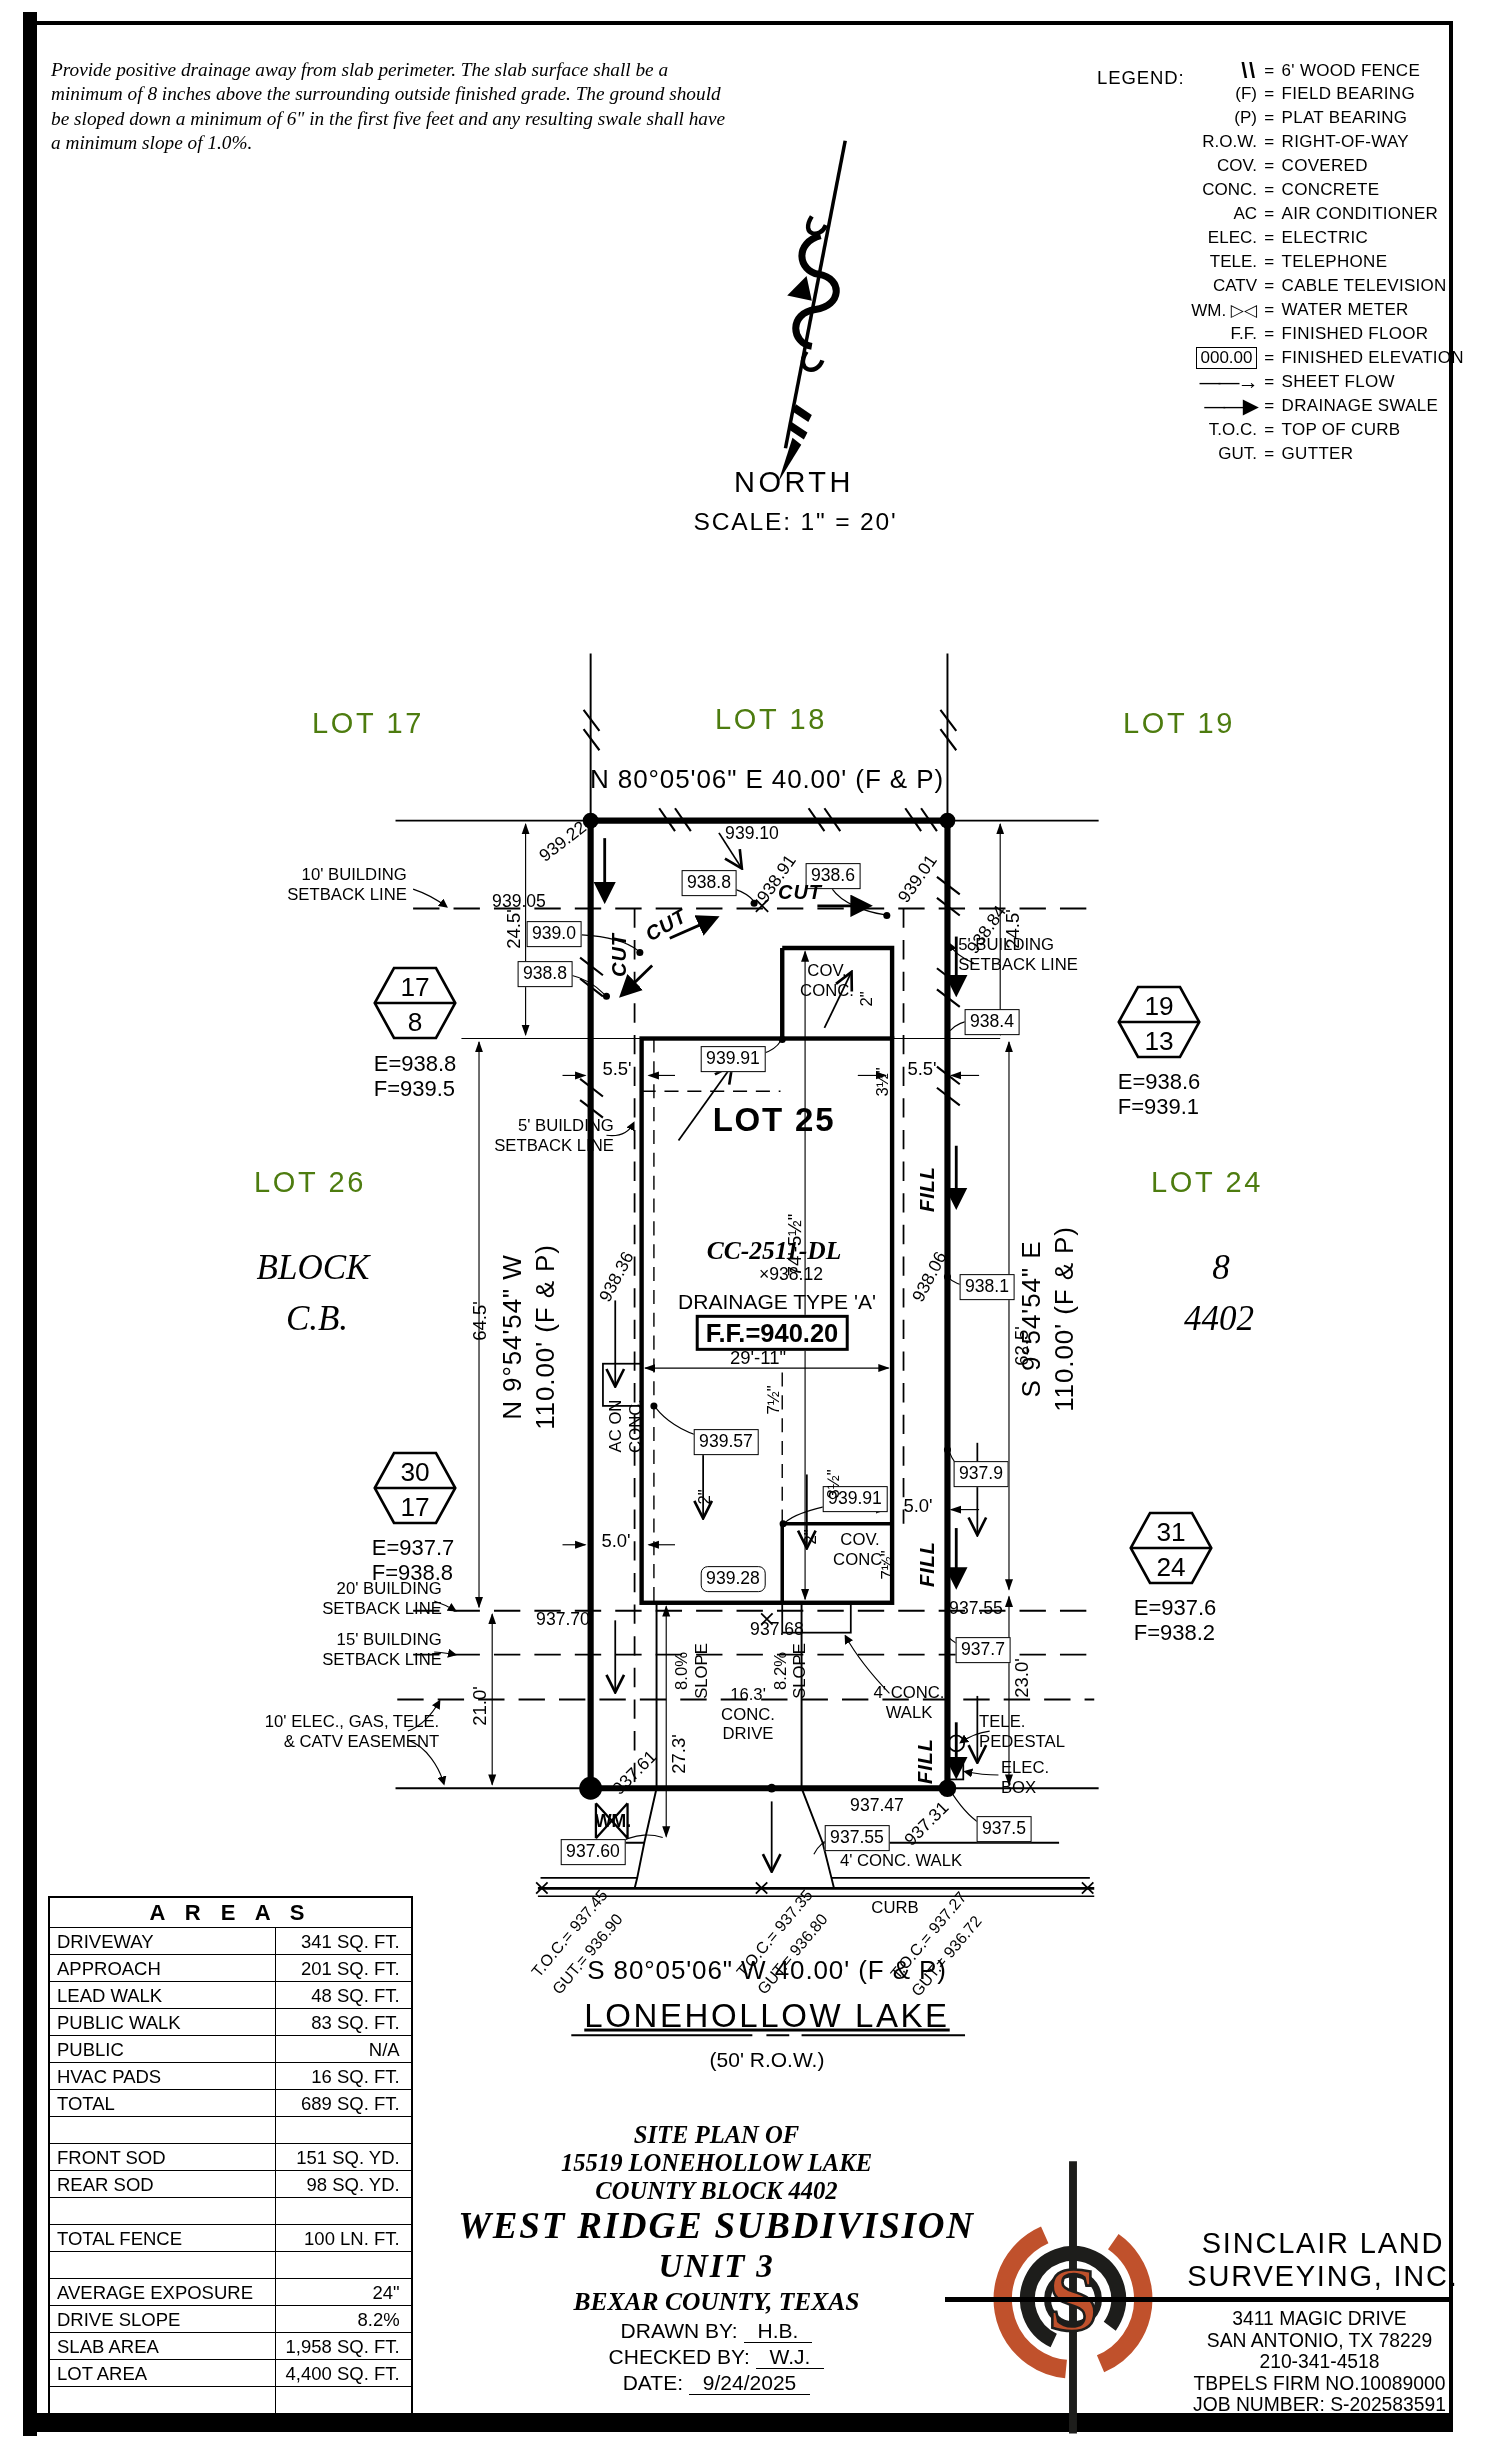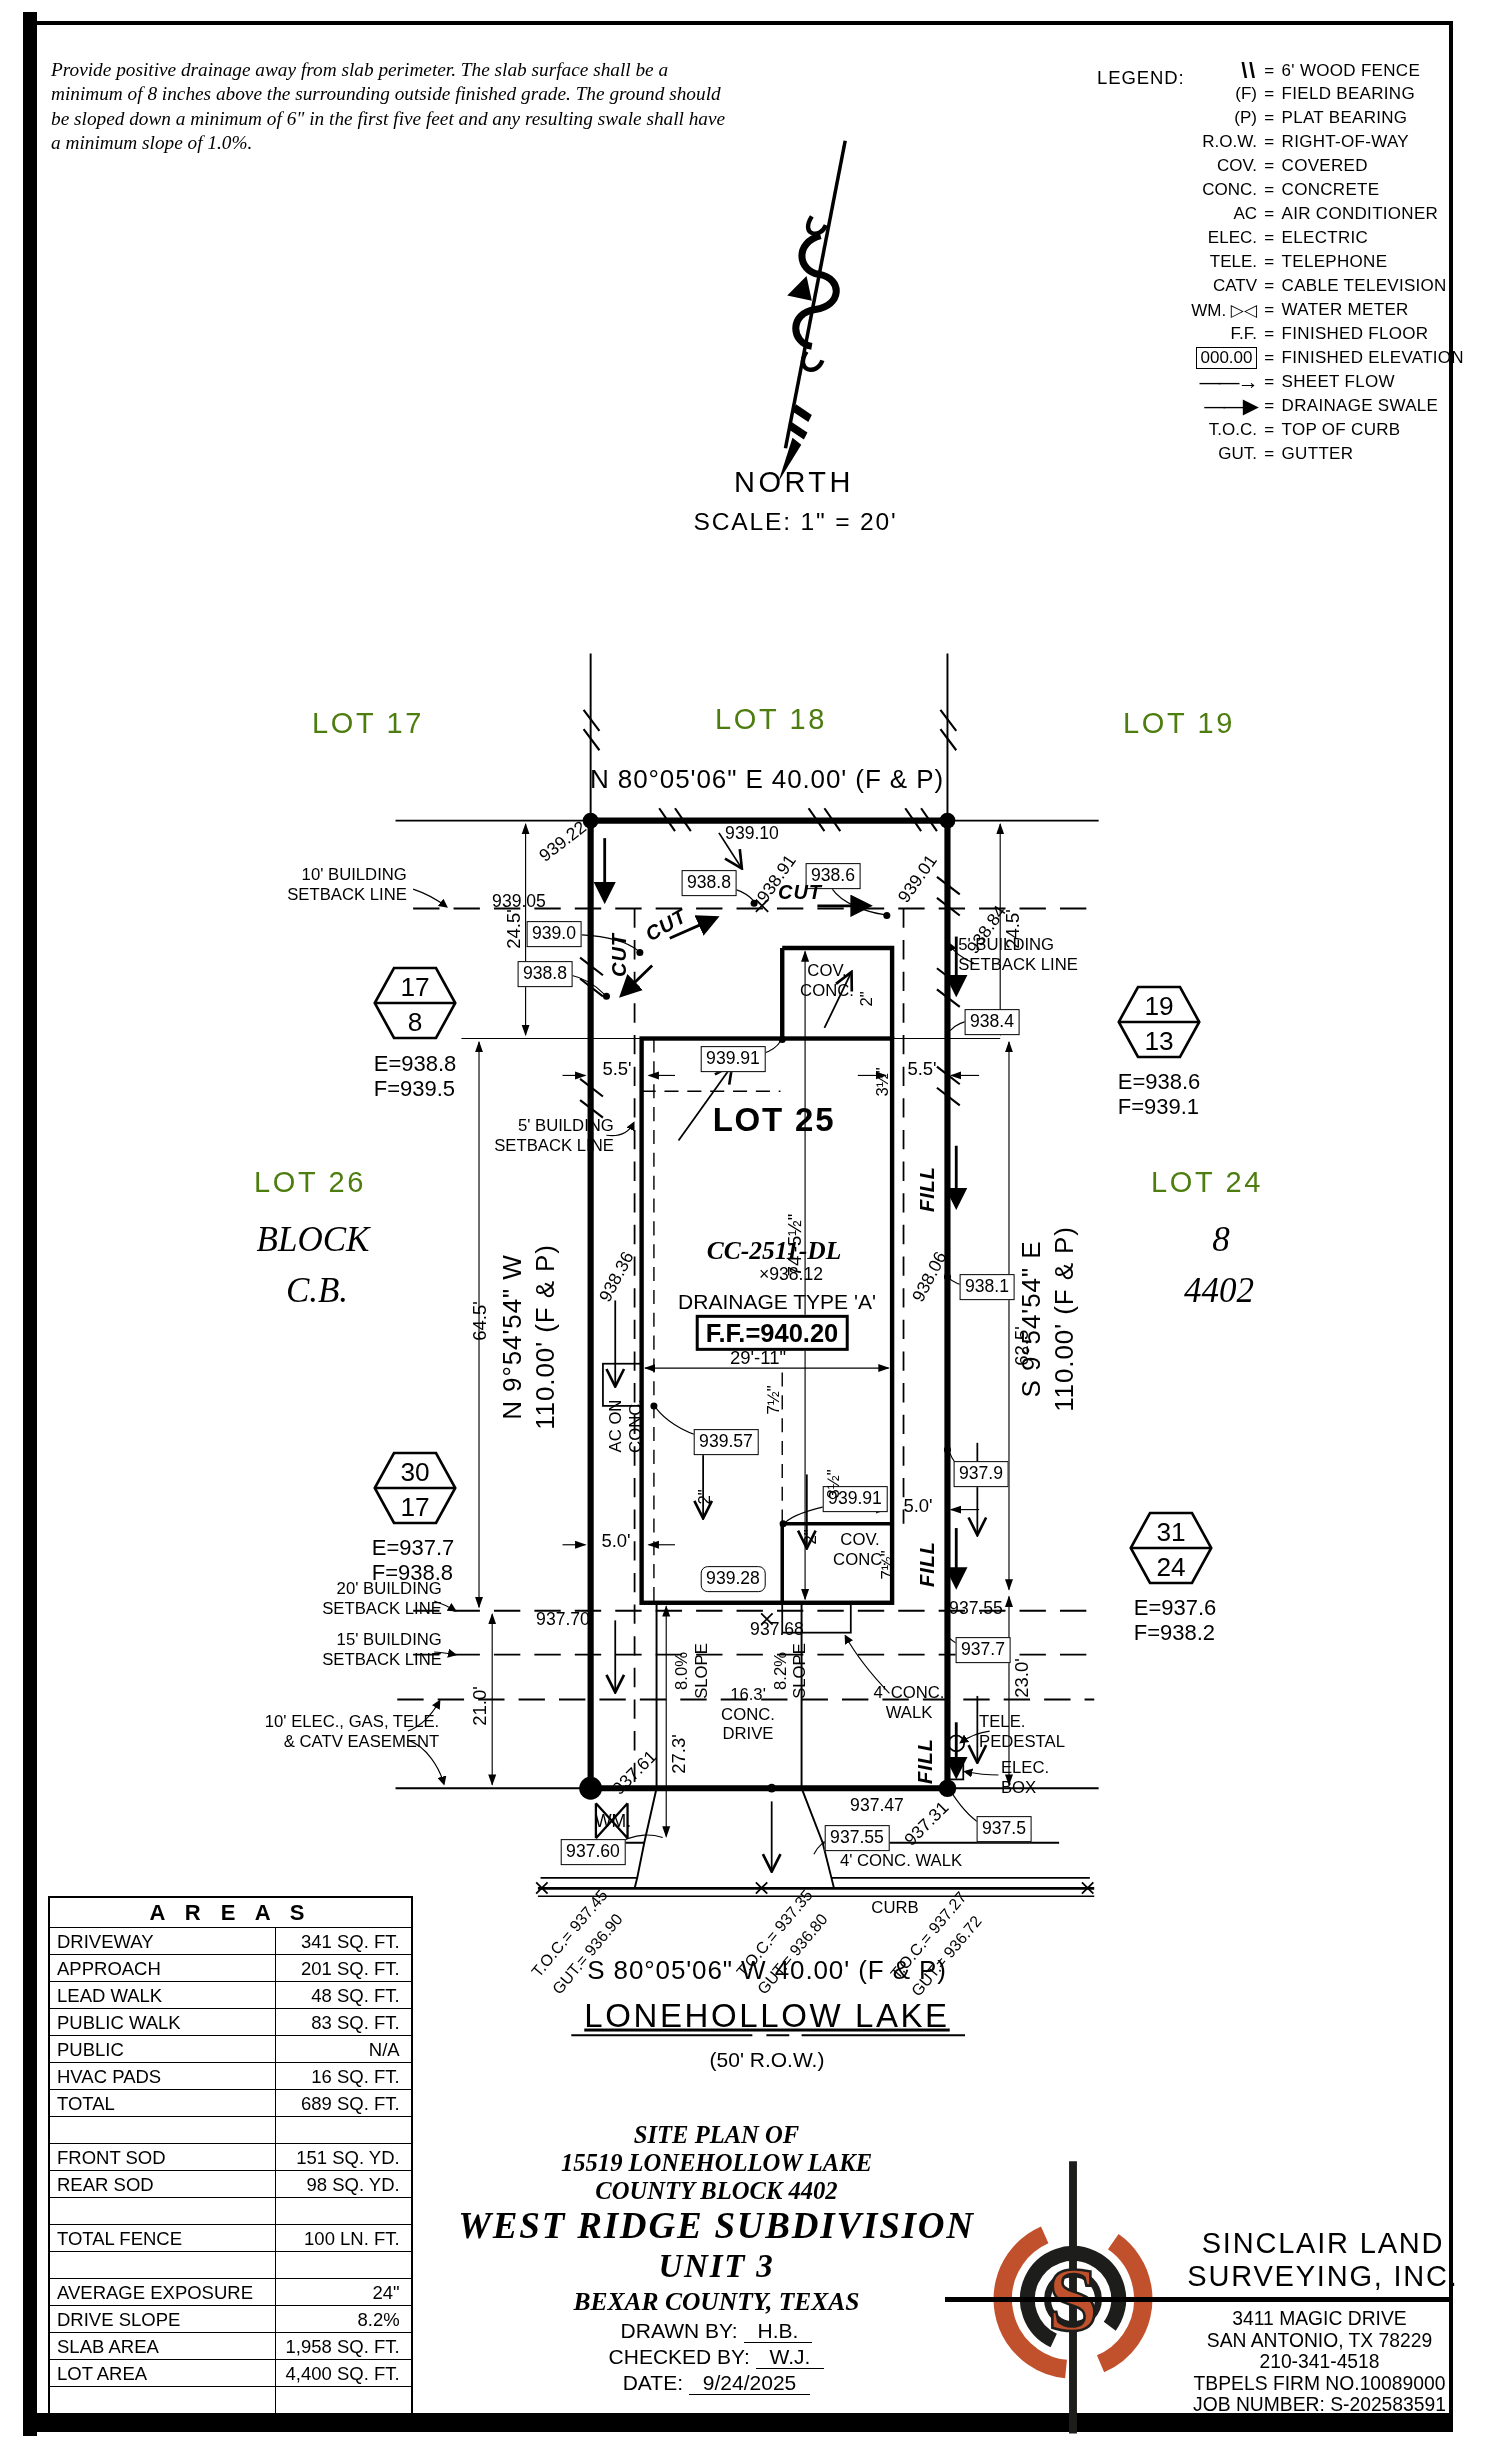--- a/index.html
+++ b/index.html
@@ -23,33 +23,33 @@
   .lg-desc{text-align:left;white-space:nowrap;letter-spacing:0.3px;}
   .lg-row.fence .lg-sym{font-size:22px;font-weight:600;letter-spacing:1.8px;}
   .lg-row.boxed .lg-sym{justify-self:end;border:1.8px solid #000;padding:0 3.5px;}
   .lg-row.flow .lg-sym,.lg-row.swale .lg-sym{font-size:21px;letter-spacing:-1.8px;}
   
   .plab{position:absolute;font-size:17.6px;line-height:1.12;white-space:pre-line;text-align:center;transform:translate(-50%,-50%);}
   .bx{border:1.8px solid #000;background:#fff;padding:0 4.4px;font-size:17.6px;line-height:1.35;white-space:nowrap;}
   .p{font-size:17.6px;white-space:nowrap;}
   .lgt{font-size:29px;letter-spacing:2.6px;color:#4d7c0f;white-space:nowrap;}
   .lotbig{font-size:33px;font-weight:700;letter-spacing:1.8px;white-space:nowrap;}
-  .sbig{font-family:"Liberation Serif",serif;font-style:italic;font-size:35px;white-space:nowrap;}
+  .sbig{font-family:"Liberation Serif",serif;font-style:italic;font-size:35px;white-space:nowrap;margin-top:28px;}
   .smid{font-family:"Liberation Serif",serif;font-style:italic;font-weight:700;font-size:25.5px;white-space:nowrap;}
   .mid{font-size:21px;white-space:nowrap;}
   .bear{font-size:26px;letter-spacing:0.9px;line-height:1.25;}
   .dim{font-size:18.5px;white-space:nowrap;}
   .tiny{font-size:16.7px;line-height:1.18;}
   .ta-r{text-align:right;}
   .ta-l{text-align:left;}
   .cut{font-weight:700;font-style:italic;font-size:20px;letter-spacing:0.9px;white-space:nowrap;}
   .ef{font-size:22px;text-align:left;line-height:1.15;}
   .ff{border:3.5px solid #000;font-weight:700;font-size:25.5px;padding:0.9px 7px;white-space:nowrap;background:#fff;}
   .street{font-size:33px;letter-spacing:2.6px;white-space:nowrap;text-decoration:underline;}
-  .bsm{font-weight:400;font-size:17.6px;white-space:nowrap;}
+  .bsm{font-weight:700;font-size:17.6px;white-space:nowrap;}
   .toc{font-size:16px;line-height:1.7;text-align:left;}
   
   .north-label{left:728px;top:466px;width:132px;text-align:center;font-size:29px;letter-spacing:3.5px;}
   .north-scale{left:668px;top:508px;width:255px;text-align:center;font-size:24.6px;letter-spacing:1.8px;}
   
   .areas{left:48px;top:1896px;width:361px;border:2.6px solid #000;}
   .ar-title{height:29px;line-height:29px;text-align:center;font-size:22px;font-weight:700;letter-spacing:7px;border-bottom:1.8px solid #000;}
   .ar-row{display:grid;grid-template-columns:225px 130px;height:26px;border-bottom:1.4px solid #000;font-size:18.5px;}
   .ar-row:last-child{border-bottom:none;}
   .ar-l{padding:2.6px 0 0 7px;white-space:nowrap;}

